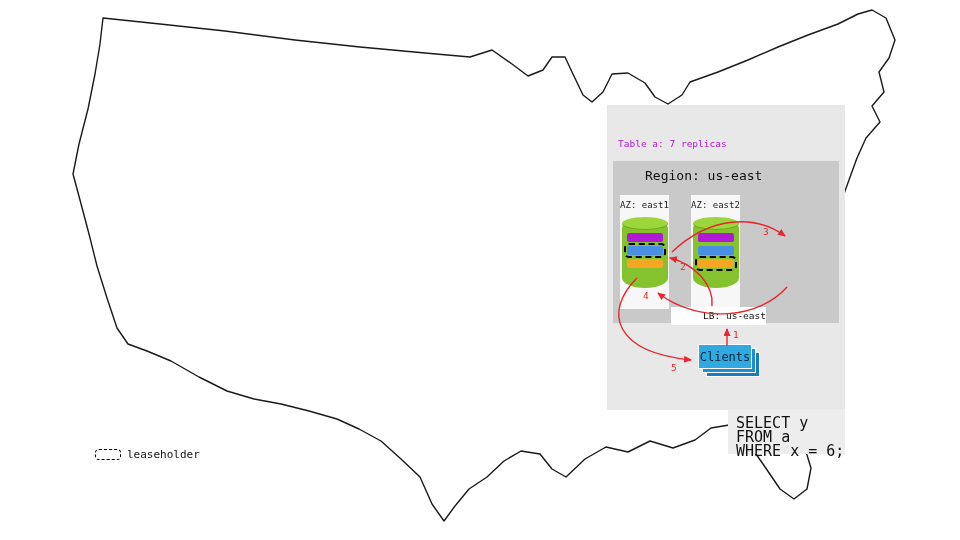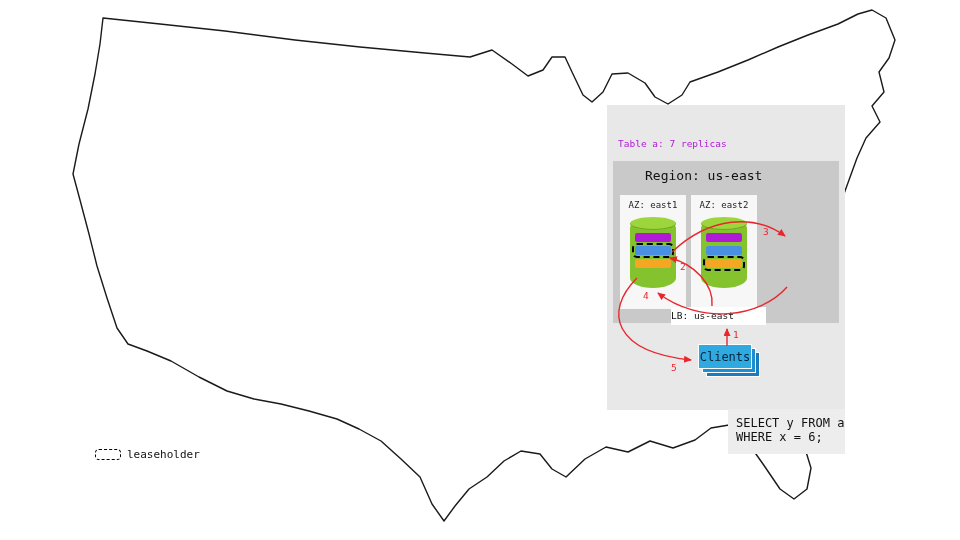--- a/index.html
+++ b/index.html
@@ -7,46 +7,46 @@
          font-family:"DejaVu Sans Mono","Liberation Mono",monospace;}
   .map{position:absolute;left:0;top:0;z-index:0;}
 
   .panel{position:absolute;left:607px;top:105px;width:238px;height:305px;background:#e8e8e8;z-index:1;}
 
   .legend{position:absolute;left:618px;top:111px;z-index:2;font-size:9.5px;line-height:13px;white-space:pre;}
 
   .region{position:absolute;left:613px;top:161px;width:226px;height:162px;background:#c9c9c9;z-index:2;}
   .region-title{position:absolute;left:623px;top:168px;font-size:13px;color:#111;z-index:3;padding-left:22px;}
 
-  .az{position:absolute;top:195px;width:66px;height:114px;background:#f7f7f7;z-index:3;}
+  .az{position:absolute;top:195px;width:49px;height:114px;background:#f7f7f7;z-index:3;}
   .az0{left:620px;} .az1{left:691px;} .az2{left:762px;}
   .az-label{text-align:center;font-size:9px;color:#222;margin-top:5px;}
 
   .cyl{position:relative;width:46px;height:70px;margin:8px auto 0;border-radius:23px/10px;background:#84c32d;}
   .cyl::before{content:"";position:absolute;top:-1px;left:0;width:46px;height:13px;border-radius:50%;
                background:#9cd63c;box-shadow:inset 0 -1px 0 rgba(60,110,0,.45);}
   .bands{position:absolute;top:15px;left:5px;width:36px;}
   .band{height:9px;border-radius:2px;margin-bottom:4px;}
   .leaseholder{outline:2px dashed #000;outline-offset:1px;}
 
   .lb{position:absolute;left:671px;top:307px;width:95px;height:18px;background:#fff;z-index:4;
-      font-size:9.5px;line-height:18px;text-align:left;color:#111;}
+      font-size:9.5px;line-height:18px;text-align:right;color:#111;}
 
   .clients{position:absolute;left:698px;top:344px;width:70px;height:40px;z-index:4;}
   .clients .layer{position:absolute;width:54px;height:25px;border:1px solid #fff;box-sizing:border-box;}
   .clients .l3{left:8px;top:8px;background:#1a7cba;}
   .clients .l2{left:4px;top:4px;background:#1d8ecf;}
   .clients .front{left:0;top:0;background:#2fa9e0;font-size:12px;line-height:24px;text-align:center;color:#08263a;}
 
   .arrows{position:absolute;left:0;top:0;z-index:5;pointer-events:none;}
   .arrow-path{fill:none;stroke:currentColor;stroke-width:1.4;}
   .flow-num{position:absolute;z-index:6;font-size:9.5px;color:#e8262d;}
 
   .sql{position:absolute;left:728px;top:409px;width:117px;height:45px;background:#ededed;z-index:2;
-       box-sizing:border-box;padding:7px 0 0 8px;font-size:12px;line-height:14px;color:#111;}
+       box-sizing:border-box;padding:7px 0 0 8px;font-size:15px;line-height:14px;color:#111;}
 
   .lh-key{position:absolute;left:95px;top:448px;display:flex;align-items:center;gap:6px;z-index:2;}
   .lh-swatch{display:inline-block;width:24px;height:9px;border:1.5px dashed #000;border-radius:4px;background:#fff;}
   .lh-label{font-size:11px;color:#111;}
 </style>
 </head>
 <body>
 
 <div class="stage">
 

